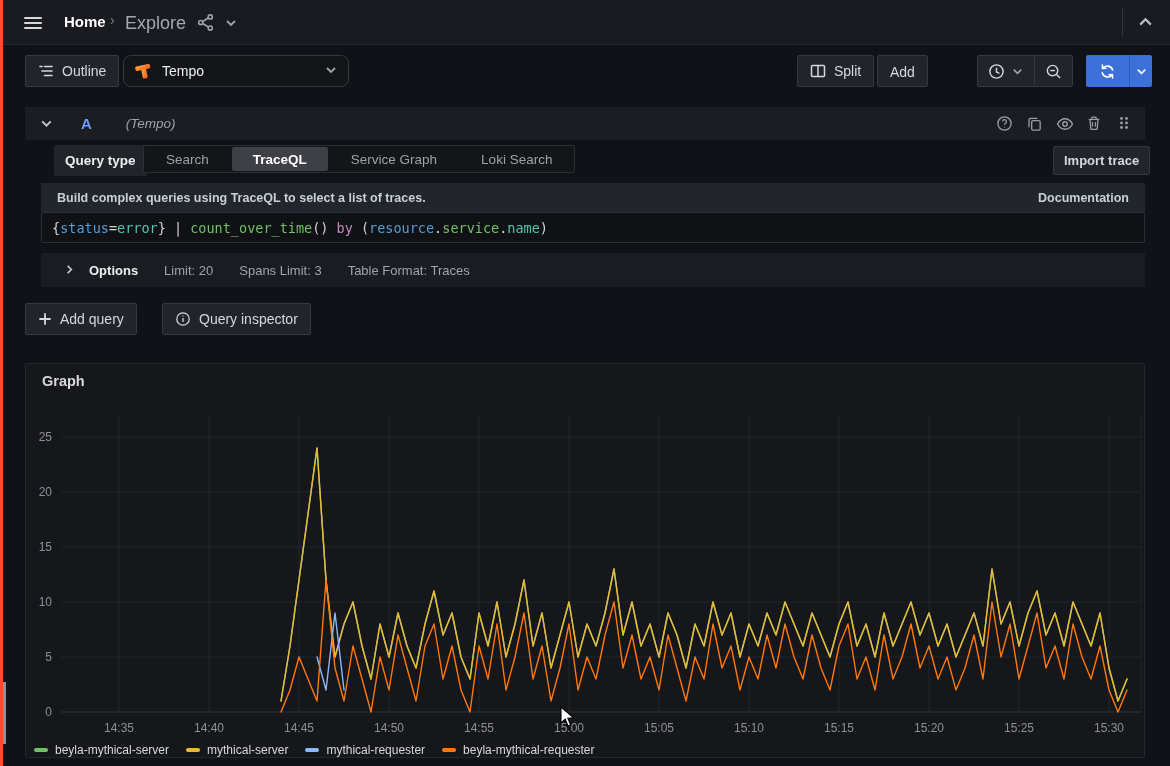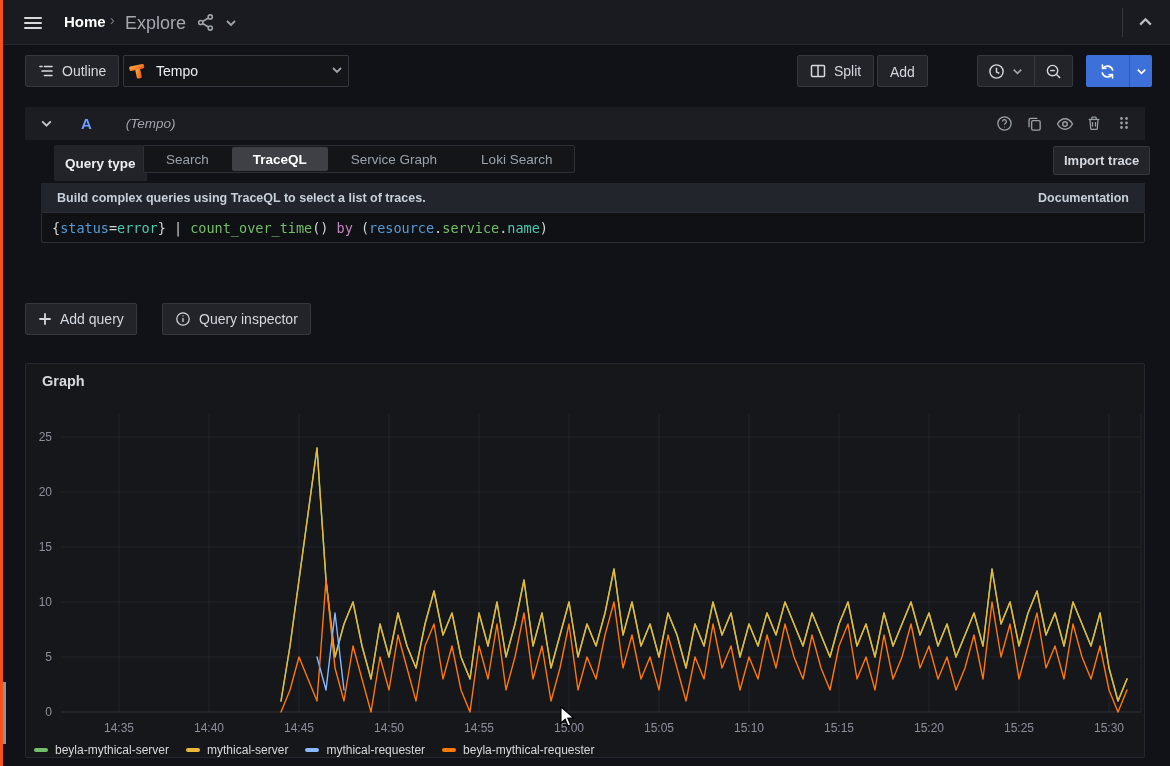--- a/index.html
+++ b/index.html
@@ -25,22 +25,22 @@
   .collapse-chev { position:absolute; left:1137px; top:14px; width:17px; height:17px; color:#bcc0c6; cursor:pointer; }
 
   
   .btn {
     display:flex; align-items:center; gap:8px; height:32px;
     background:#22242a; border:1px solid #36383f; border-radius:2px;
     color:#d5d8de; font-size:14px; font-weight:500; padding:0 12px; cursor:pointer;
   }
   .outline-btn { position:absolute; left:25px; top:55px; }
   .ds-picker { position:absolute; left:123px; top:55px; width:226px; height:32px;
-    background:#141519; border:1px solid #36383f; border-radius:2px;
-    display:flex; align-items:center; gap:8px; padding:0 4px; cursor:pointer; }
+    background:#141519; border:1px solid #36383f; border-radius:8px;
+    display:flex; align-items:center; gap:8px; padding:0 10px; cursor:pointer; }
   .ds-picker .chev { margin-left:auto; color:#9fa4ab; }
   .split-btn { position:absolute; left:797px; top:55px; }
   .add-btn   { position:absolute; left:877px; top:55px;flex-direction:column; }
   .time-group{ position:absolute; left:977px; top:55px; height:32px; display:flex;
     background:#22242a; border:1px solid #36383f; border-radius:2px; }
   .time-group .seg { display:flex; align-items:center; gap:6px; padding:0 10px; cursor:pointer; color:#d5d8de; }
   .time-group .vdiv { width:1px; background:#36383f; }
   .refresh-group { position:absolute; left:1086px; top:55px; height:32px; display:flex;
     background:#3D71D9; border-radius:2px; overflow:hidden; }
   .refresh-main { width:43px; display:flex; align-items:center; justify-content:center; color:#fff; cursor:pointer; }
@@ -49,21 +49,21 @@
 
   
   .qrow-header { position:absolute; left:25px; top:107px; width:1120px; height:33px; background:#1b1d22;
     display:flex; align-items:center; }
   .qrow-chev { margin-left:14px; width:16px; height:16px; color:#c3c7cd; cursor:pointer; }
   .qrow-ref  { margin-left:26px; color:#6E9FFF; font-weight:600; font-size:15px; cursor:pointer; }
   .qrow-ds   { margin-left:34px; color:#9fa4ab; font-style:italic; font-size:13.5px; }
   .qrow-icons{ position:absolute; right:12px; top:0; height:33px; display:flex; align-items:center; gap:13px; color:#9aa0a6; }
   .qrow-icons .ic { width:17px; height:17px; cursor:pointer; }
 
-  .qtype-label { position:absolute; left:54px; top:145px; height:36px; background:#22242a;
+  .qtype-label { position:absolute; left:54px; top:145px; height:31px; background:#22242a;
     display:flex; align-items:center; padding:0 11px; font-size:13.5px; font-weight:600; color:#eceef0;
     border-radius:2px 0 0 2px; }
   .qtabs { position:absolute; left:143px; top:145px; height:28px; display:flex; align-items:stretch;
     background:#141519; border:1px solid #2c3036; border-radius:2px; }
   .qtab { display:flex; align-items:center; padding:0 22px; font-size:13.5px; color:#9aa3ab; cursor:pointer; white-space:nowrap; }
   .qtab.sel { background:#3e4046; color:#ffffff; font-weight:600; border-radius:2px; margin:1px; padding:0 21px; }
   .import-btn { position:absolute; left:1053px; top:146px; height:29px; background:#22242a; border:1px solid #36383f;
     border-radius:2px; display:flex; align-items:center; padding:0 10px; font-size:13px; font-weight:600; color:#d5d8de; cursor:pointer; }
 
   .info-bar { position:absolute; left:41px; top:183px; width:1104px; height:29px; background:#22252b;
@@ -292,20 +292,31 @@
       <span style="color: rgb(197, 134, 192); white-space: pre;">by</span>
       <span style="color: rgb(212, 212, 212); white-space: pre;"> (</span>
       <span style="color: rgb(86, 156, 214); white-space: pre;">resource</span>
       <span style="color: rgb(212, 212, 212); white-space: pre;">.</span>
       <span style="color: rgb(115, 191, 105); white-space: pre;">service</span>
       <span style="color: rgb(212, 212, 212); white-space: pre;">.</span>
       <span style="color: rgb(78, 201, 176); white-space: pre;">name</span>
       <span style="color: rgb(212, 212, 212); white-space: pre;">)</span>
     </div>
 
+  <div class="opts-row">
+    <div class="opts-chev">
+      <svg width="13" height="13" viewBox="0 0 14 14" fill="none" stroke="currentColor" stroke-width="1.8">
+          <polyline points="5,3 9,7 5,11"></polyline>
+        </svg>
+    </div>
+    <span class="opts-title">Options</span>
+    <span class="opts-item">Limit: 20</span>
+    <span class="opts-item">Spans Limit: 3</span>
+    <span class="opts-item">Table Format: Traces</span>
+  </div>
 
   <div class="btn addq-btn">
     <svg width="14" height="14" viewBox="0 0 14 14" stroke="currentColor" stroke-width="1.8" stroke-linecap="round">
         <line x1="7" y1="2" x2="7" y2="12"></line>
         <line x1="2" y1="7" x2="12" y2="7"></line>
       </svg>
     <span>Add query</span>
   </div>
   <div class="btn qinsp-btn">
     <svg width="16" height="16" viewBox="0 0 18 18" fill="none" stroke="currentColor" stroke-width="1.4">

